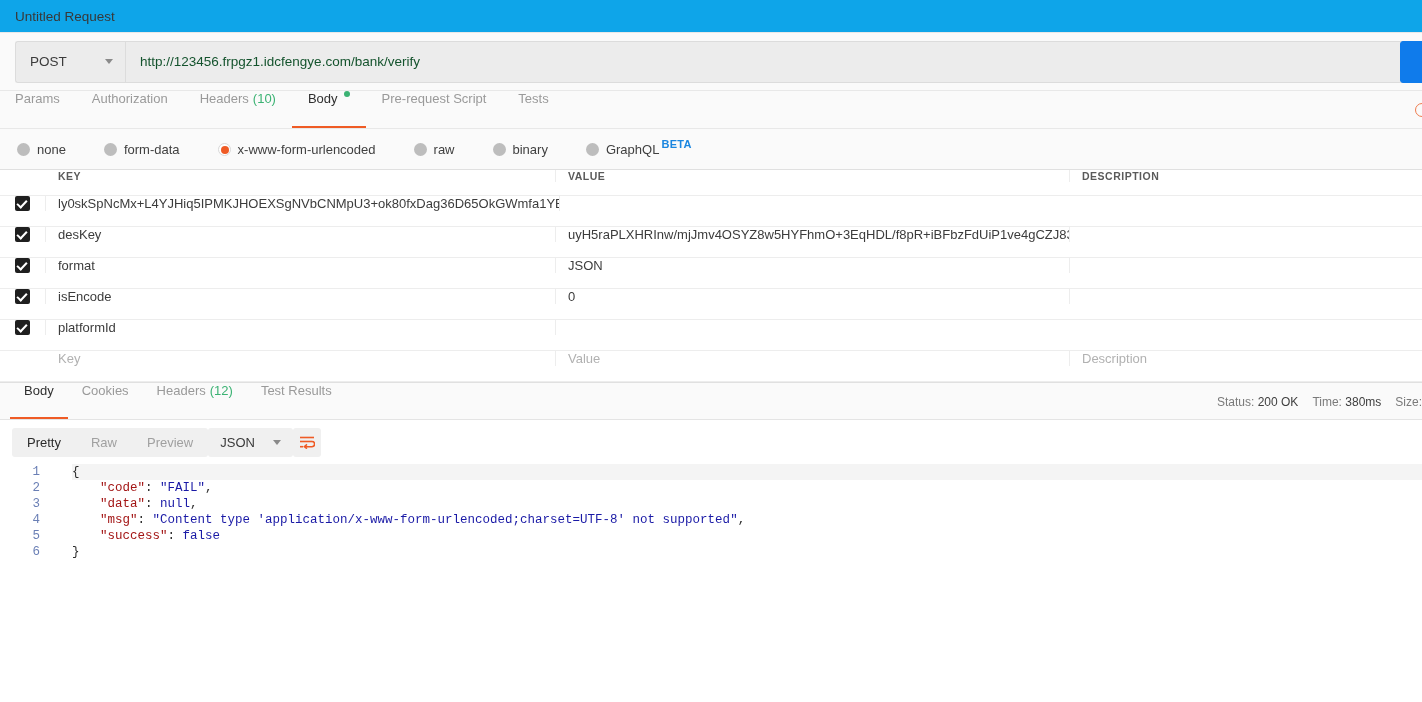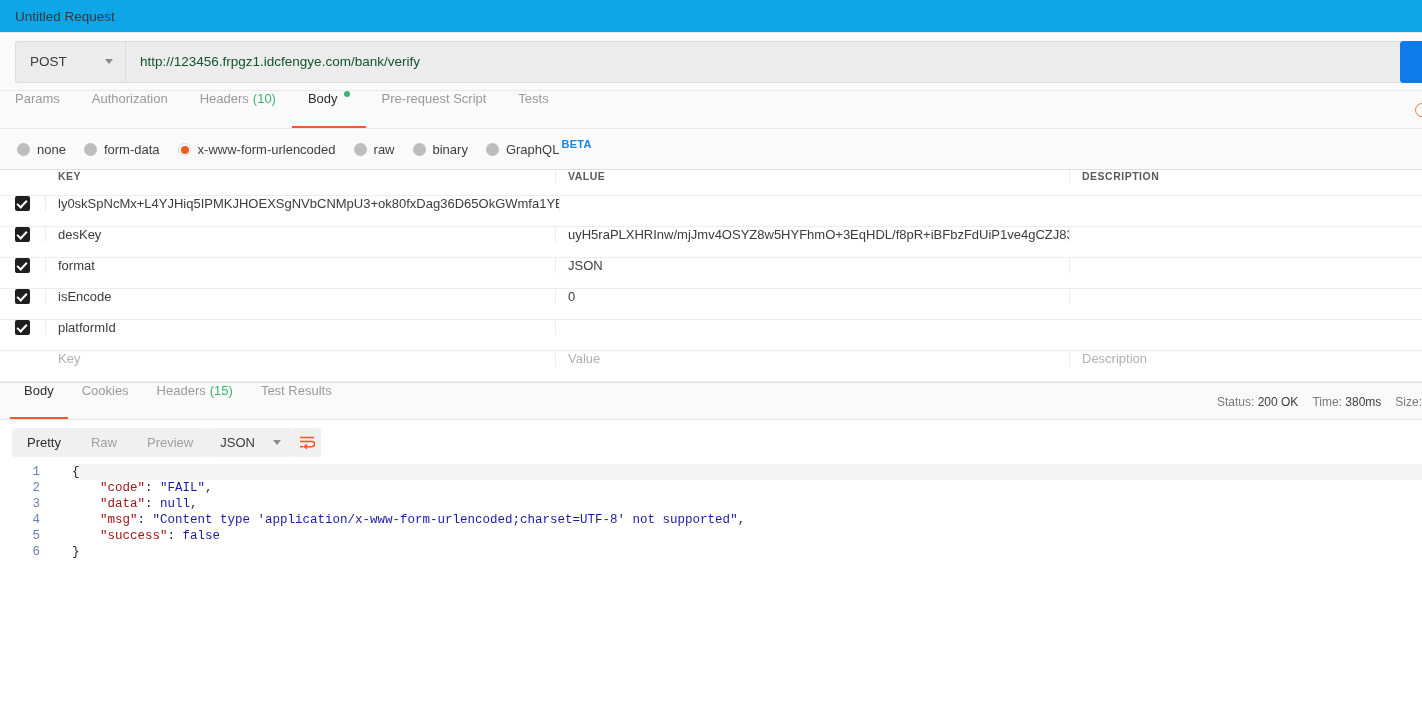--- a/index.html
+++ b/index.html
@@ -101,20 +101,21 @@
     border: 1.6px solid #ef7b4d; border-radius: 50%;
   }
 
   
   .body-types {
     height: 41px;
     background: #fafafa;
     border-bottom: 1px solid #e0e0e0;
     display: flex; align-items: center;
     padding-left: 17px;
+    gap: 20px;
   }
   .btype {
     display: flex; align-items: center;
     margin-right: 18px;
     font-size: 13px; color: #404040;
     cursor: pointer;
     position: relative;
   }
   .radio {
     width: 13px; height: 13px; border-radius: 50%;
@@ -355,21 +356,21 @@
 
 <div class="resp-tabs">
   <div class="rtab active">
     <span>Body</span>
   </div>
   <div class="rtab">
     <span>Cookies</span>
   </div>
   <div class="rtab">
     <span>Headers</span>
-    <span class="count">(15)</span>
+    <span class="count">(12)</span>
   </div>
   <div class="rtab">
     <span>Test Results</span>
   </div>
 
   <div class="meta">
     <span>
       <span>Status:</span>
       <span class="v">200 OK</span>
     </span>

